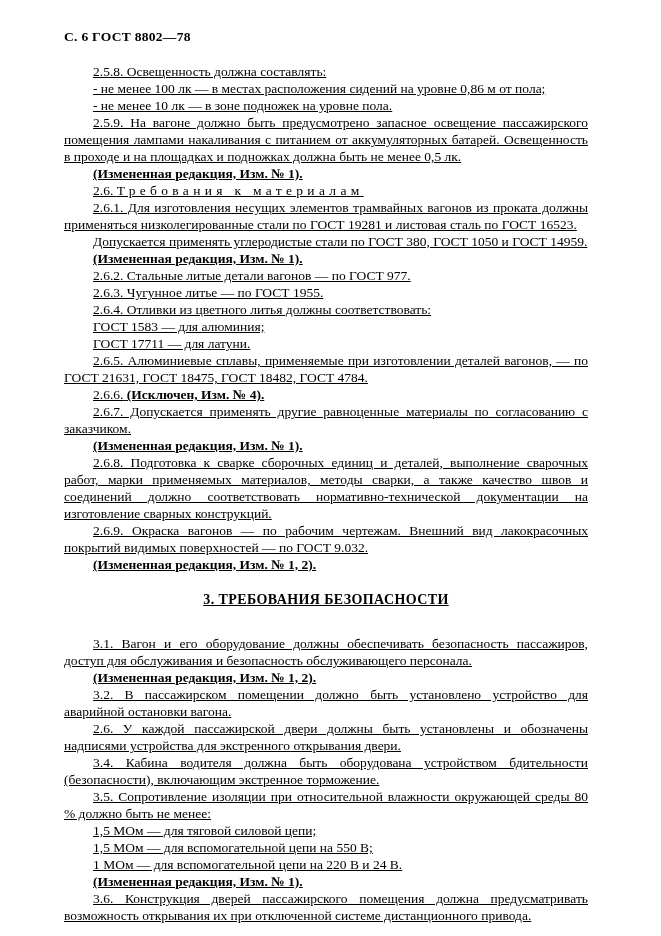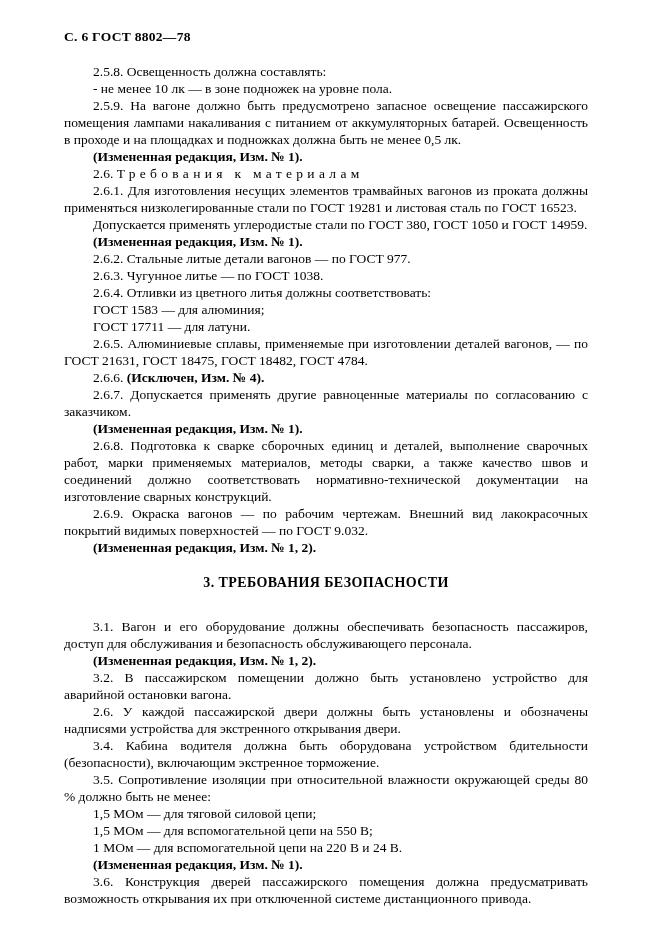--- a/index.html
+++ b/index.html
@@ -17,20 +17,21 @@
     overflow: hidden;
   }
   .doc-header {
     font-weight: bold;
     margin-bottom: 18px;
     letter-spacing: 0.3px;
   }
   p {
     margin: 0;
     text-align: justify;
+    text-decoration: underline;
   }
   p.ind { text-indent: 29px; }
   .bold { font-weight: bold; }
   .spaced { letter-spacing: 0.32em; margin-top: 28px; }
   .section-heading {
     text-align: center;
     font-weight: bold;
     font-size: 14px;
     text-indent: 0;
     margin: 18px 0 27px 0;
@@ -39,31 +40,32 @@
 </style>
 </head>
 <body>
 
 <div class="page">
 
   <div class="doc-header">С. 6 ГОСТ 8802—78</div>
 
   <div>
     <p class="ind">2.5.8. Освещенность должна составлять:</p>
+    <p class="ind">- не менее 100 лк — в местах расположения сидений на уровне 0,86 м от пола;</p>
     <p class="ind">- не менее 10 лк — в зоне подножек на уровне пола.</p>
     <p class="ind">2.5.9. На вагоне должно быть предусмотрено запасное освещение пассажирского помещения лампами накаливания с питанием от аккумуляторных батарей. Освещенность в проходе и на площадках и подножках должна быть не менее 0,5 лк.</p>
     <p class="ind bold">(Измененная редакция, Изм. № 1).</p>
 
     <p class="ind"><span>2.6.</span> <span class="spaced">Требования к материалам</span></p>
 
     <p class="ind">2.6.1. Для изготовления несущих элементов трамвайных вагонов из проката должны применяться низколегированные стали по ГОСТ 19281 и листовая сталь по ГОСТ 16523.</p>
     <p class="ind">Допускается применять углеродистые стали по ГОСТ 380, ГОСТ 1050 и ГОСТ 14959.</p>
     <p class="ind bold">(Измененная редакция, Изм. № 1).</p>
     <p class="ind">2.6.2. Стальные литые детали вагонов — по ГОСТ 977.</p>
-    <p class="ind">2.6.3. Чугунное литье — по ГОСТ 1038.</p>
+    <p class="ind">2.6.3. Чугунное литье — по ГОСТ 1955.</p>
     <p class="ind">2.6.4. Отливки из цветного литья должны соответствовать:</p>
     <p class="ind">ГОСТ 1583 — для алюминия;</p>
     <p class="ind">ГОСТ 17711 — для латуни.</p>
     <p class="ind">2.6.5. Алюминиевые сплавы, применяемые при изготовлении деталей вагонов, — по ГОСТ 21631, ГОСТ 18475, ГОСТ 18482, ГОСТ 4784.</p>
 
     <p class="ind"><span>2.6.6.</span> <span class="bold">(Исключен, Изм. № 4).</span></p>
 
     <p class="ind">2.6.7. Допускается применять другие равноценные материалы по согласованию с заказчиком.</p>
     <p class="ind bold">(Измененная редакция, Изм. № 1).</p>
     <p class="ind">2.6.8. Подготовка к сварке сборочных единиц и деталей, выполнение сварочных работ, марки применяемых материалов, методы сварки, а также качество швов и соединений должно соответствовать нормативно-технической документации на изготовление сварных конструкций.</p>

